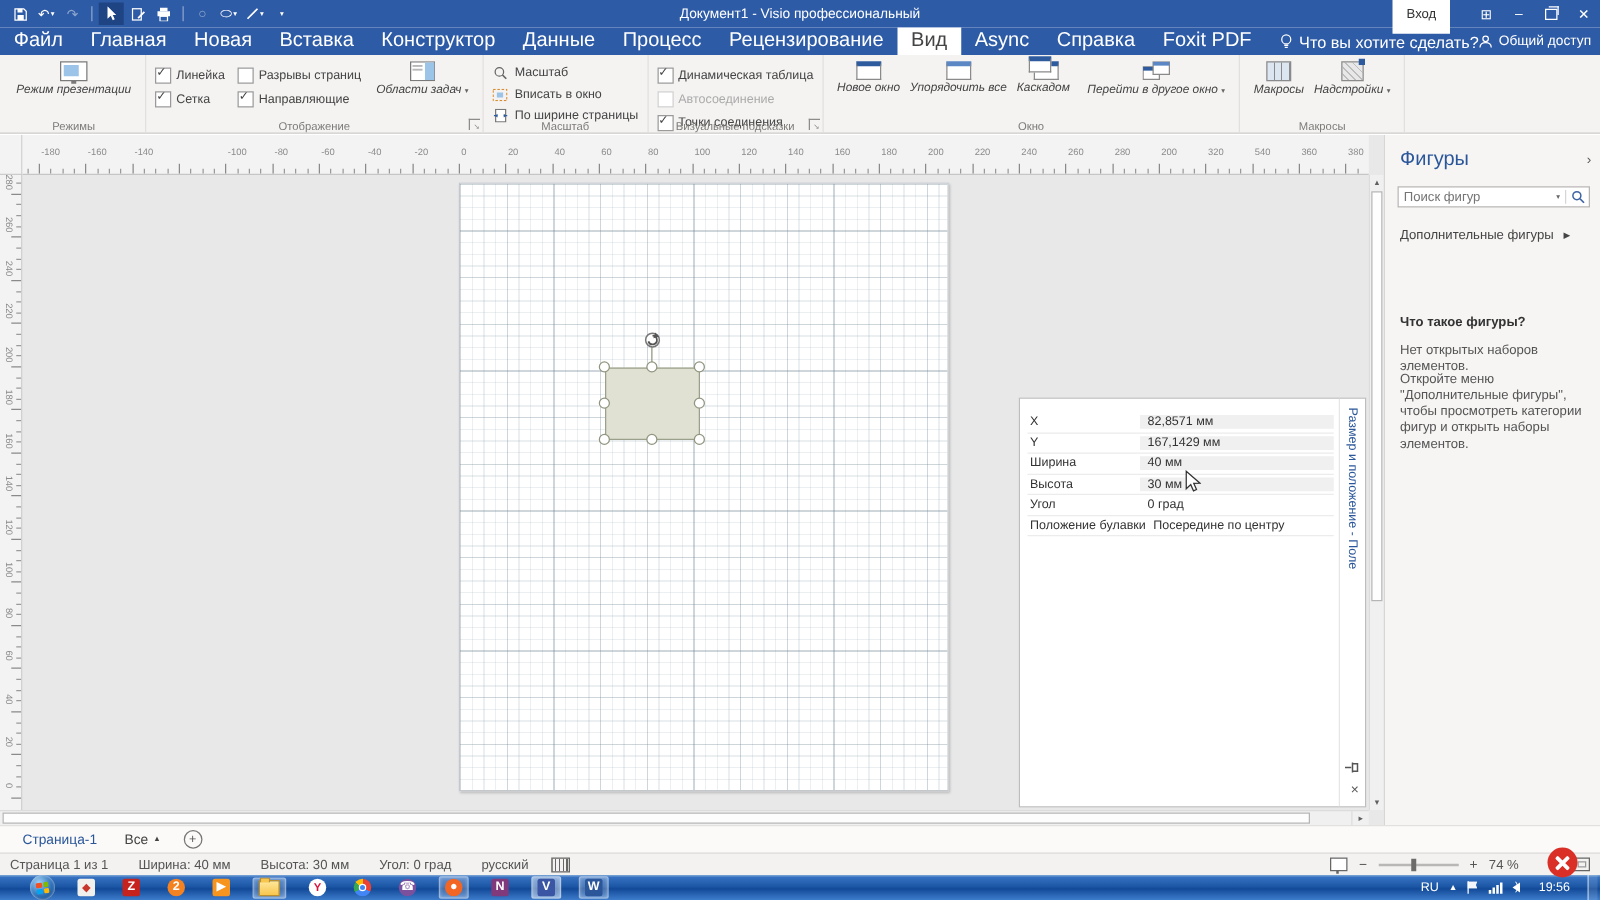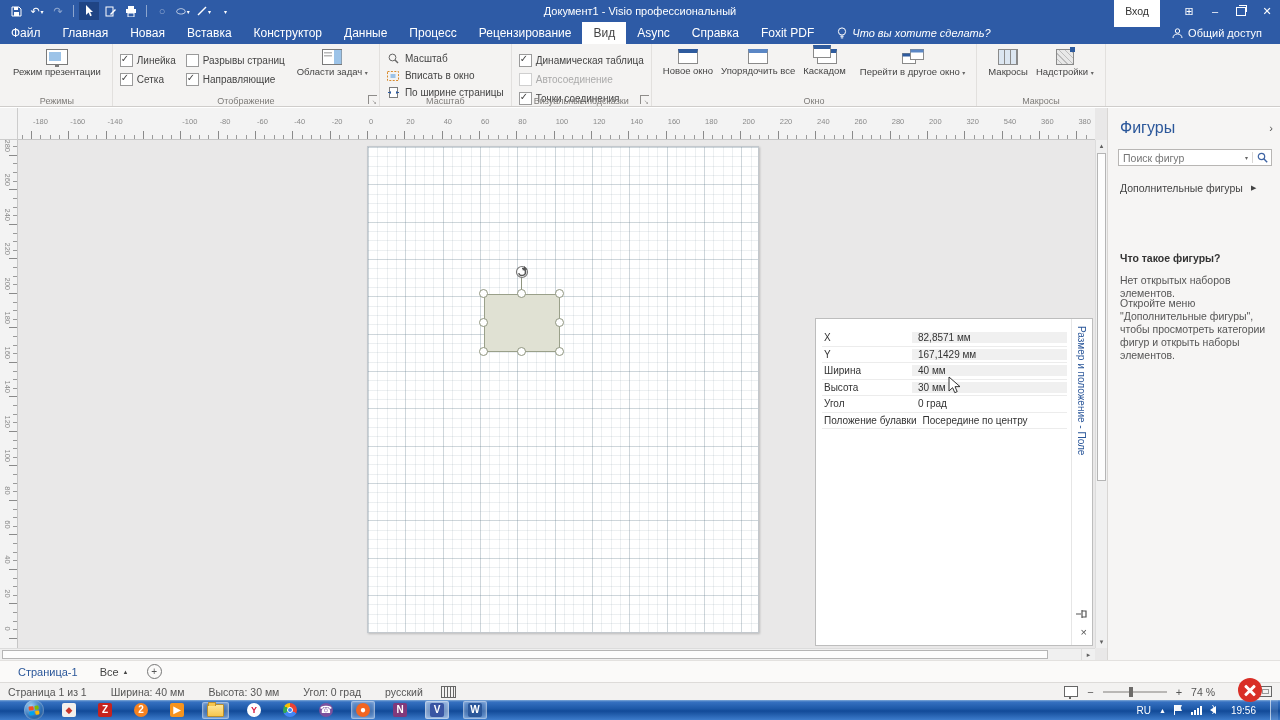--- a/index.html
+++ b/index.html
@@ -22,37 +22,37 @@
   .signin{background:#fff;color:#333;font-size:10.5px;line-height:15px;padding:8px 11px;
     margin-right:16px;}
   .wbtn{width:26px;height:22px;display:flex;align-items:center;justify-content:center;
     font-size:11px;color:#fff;}
   .ic-restore{width:8px;height:7px;border:1px solid #fff;position:relative;background:transparent;}
   .ic-restore::before{content:"";position:absolute;left:2px;top:-3px;width:7px;height:6px;
     border:1px solid #fff;border-bottom:none;border-left:none;}
   
   .tabrow{position:absolute;left:0;top:22px;width:1280px;height:22px;
     background:var(--c-titlebar,#2e5ba6);display:flex;align-items:stretch;}
-  .tab{padding:0 11px;line-height:22px;font-size:12px;color:#fff;white-space:nowrap;text-align:right;}
+  .tab{padding:0 11px;line-height:22px;font-size:16px;color:#fff;white-space:nowrap;text-align:right;}
   .tab.active{background:#fff;color:#444;}
-  .tellme{display:flex;align-items:center;gap:5px;margin-left:12px;font-size:11px;color:#fff;white-space:nowrap;font-style:italic;}
+  .tellme{display:flex;align-items:center;gap:5px;margin-left:12px;font-size:13px;color:#fff;white-space:nowrap;}
   .share{margin-left:auto;margin-right:18px;display:flex;align-items:center;gap:5px;
     font-size:11px;color:#fff;white-space:nowrap;}
   
   .ribbon{position:absolute;left:0;top:44px;width:1280px;height:63px;background:#f4f3f2;
     border-bottom:1px solid #cfcdcb;display:flex;align-items:stretch;padding-left:2px;box-sizing:border-box;}
   .rgroup{position:relative;display:flex;align-items:flex-start;
     padding:3px 7px 13px 7px;border-right:1px solid #e2e0de;}
   .rgroup-label{position:absolute;bottom:0;left:0;right:0;text-align:center;
     font-size:9px;color:#7d7b78;}
   .launcher{position:absolute;bottom:2px;right:2px;width:8px;height:8px;
     border-top:1px solid #8e8c8a;border-left:1px solid #8e8c8a;font-size:6px;color:#8e8c8a;
     display:flex;align-items:flex-end;justify-content:flex-end;line-height:4px;}
   .bigbtn{display:flex;flex-direction:column;align-items:center;gap:2px;padding:2px 4px;}
-  .bigbtn .blabel{font-size:9.5px;line-height:10px;color:#444;text-align:center;white-space:pre-line;}
+  .bigbtn .blabel{font-size:9.5px;line-height:10px;color:#444;text-align:center;white-space:pre-line;font-style:italic;}
   .mon-ic{width:22px;height:16px;border:1px solid #7a7a7a;background:#fff;position:relative;box-sizing:border-box;}
   .mon-ic::before{content:"";position:absolute;left:2px;top:2px;right:6px;bottom:3px;background:#9cc3e8;}
   .mon-ic::after{content:"";position:absolute;left:8px;bottom:-3px;width:4px;height:3px;background:#7a7a7a;}
   .cbx-col{display:flex;flex-direction:column;justify-content:flex-start;padding-top:4px;}
   .cbx{display:flex;align-items:center;gap:4px;height:15px;margin:2px 0;font-size:10px;color:#444;white-space:nowrap;}
   .cbx .box{width:11px;height:11px;background:#fff;border:1px solid #9a9a9a;position:relative;flex:none;}
   .cbx.checked .box::after{content:"✓";position:absolute;left:0px;top:-2px;font-size:10px;color:#444;}
   .cbx.disabled{color:#aaa;}
   .cbx.disabled .box{border-color:#cfcfcf;}
   .ritem-col{display:flex;flex-direction:column;padding-top:3px;}

